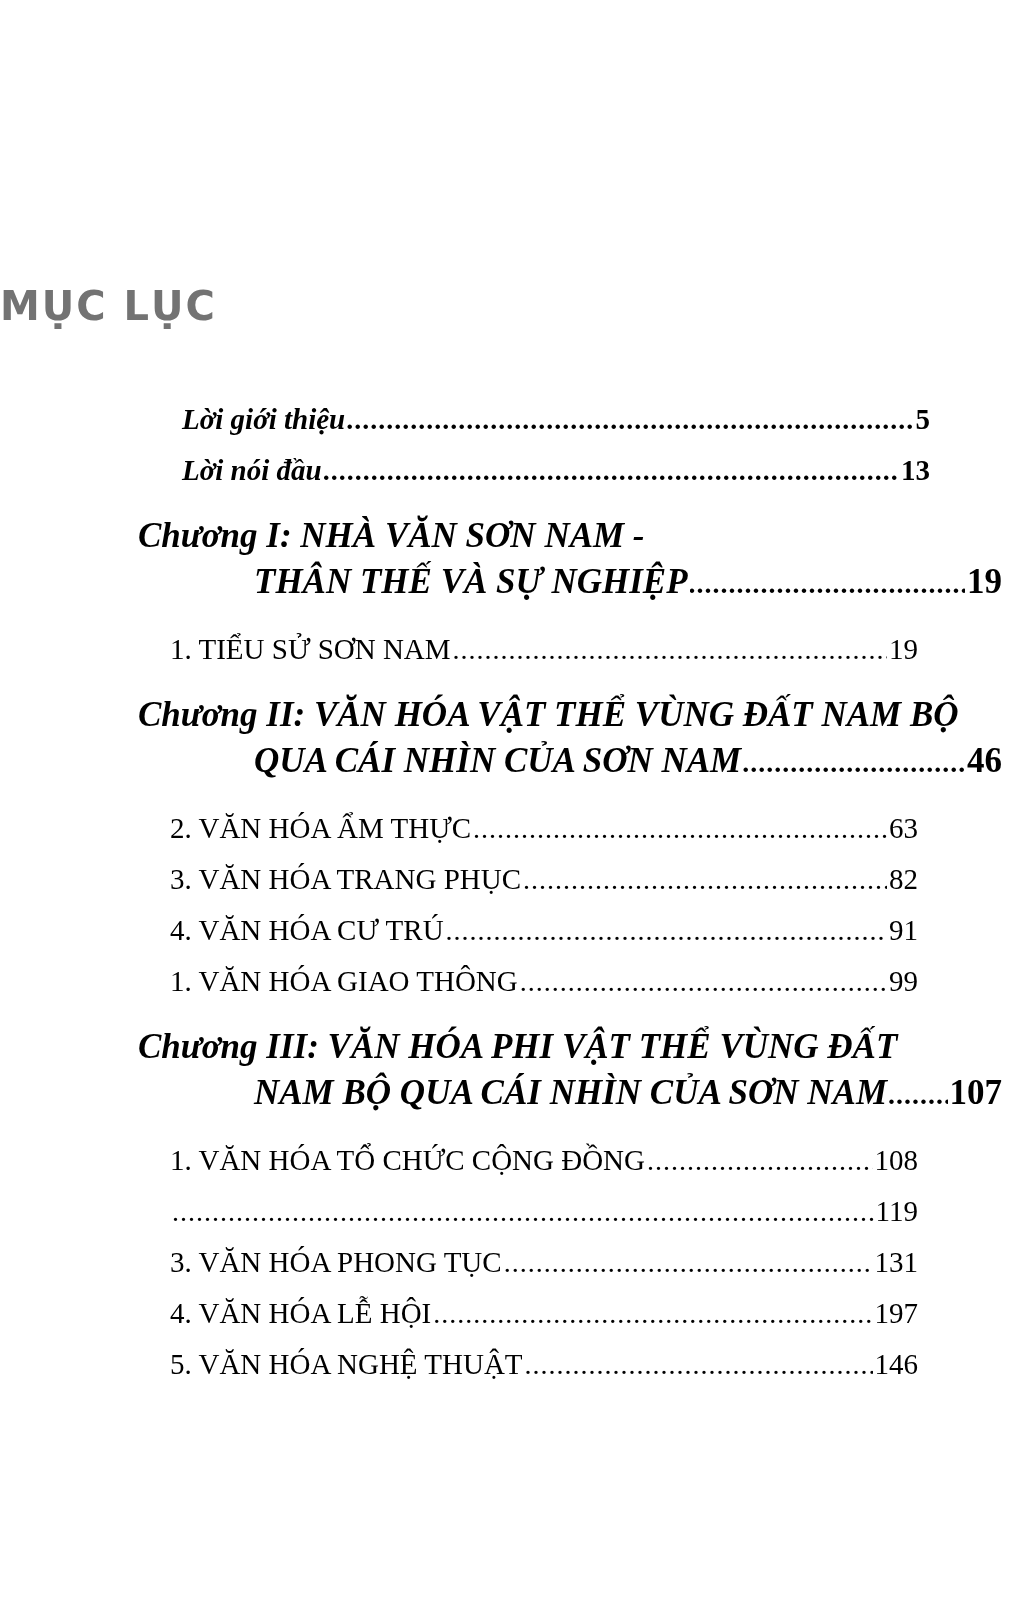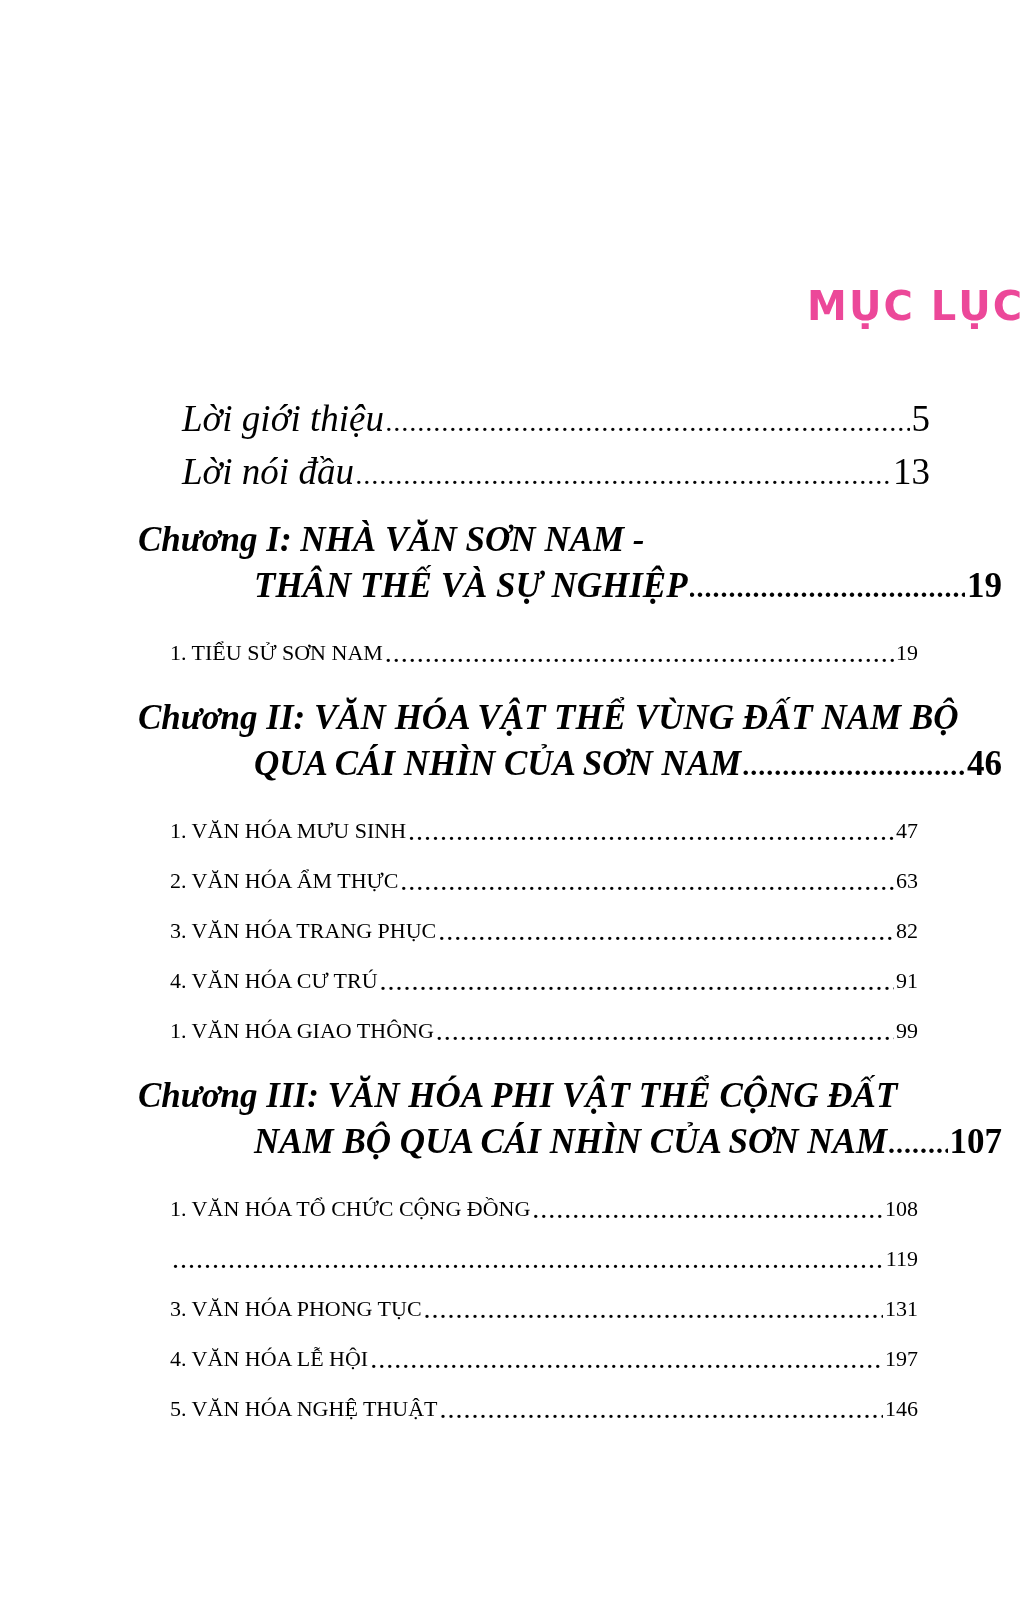--- a/index.html
+++ b/index.html
@@ -20,26 +20,26 @@
     left: 0;
     top: 0;
     width: 1024px;
     height: 1615px;
   }
   .toc-title {
     position: absolute;
     top: 283px;
     left: 0;
     width: 1024px;
-    text-align: right;
+    text-align: left;
     font-family: "DejaVu Sans", sans-serif;
     font-weight: bold;
     font-size: 40px;
     letter-spacing: 2px;
-    color: #ec4899;
+    color: #737373;
   }
   .toc-list {
     position: absolute;
     top: 395px;
     left: 138px;
     width: 748px;
   }
   .entry {
     display: block;
     margin-bottom: 2px;
@@ -67,44 +67,44 @@
   }
   .pagenum {
     flex: 0 0 auto;
     text-align: right;
     white-space: pre;
   }
 
   
   .front .line {
     font-style: italic;
-    font-size: 37px;
+    font-size: 29px;
     line-height: 48px;
     padding-left: 44px;
+    font-weight: bold;
   }
   .front .pagenum { font-style: normal; }
 
   
   .chapter .line {
     font-weight: bold;
     font-style: italic;
     font-size: 35px;
     line-height: 46px;
   }
   .chapter .line.cont {
     padding-left: 116px;
   }
   .chapter .pagenum { font-style: normal; }
 
   
   .section .line {
-    font-size: 22px;
+    font-size: 29px;
     line-height: 48px;
     padding-left: 32px;
-    align-items: center;
   }
   .section .line.cont {
     padding-left: 32px;
   }
   .no-leader .leader::before { content: ""; }
   .spacer-md { height: 16px; }
 </style>
 </head>
 <body>
 
@@ -157,27 +157,20 @@
         </div>
         <div class="line cont">
           <span class="label">QUA CÁI NHÌN CỦA SƠN NAM</span>
           <span class="leader"></span>
           <span class="pagenum">46</span>
         </div>
       </div>
       <div class="spacer-md"></div>
       <div class="entry section">
         <div class="line">
-          <span class="label">1. VĂN HÓA MƯU SINH</span>
-          <span class="leader"></span>
-          <span class="pagenum">47</span>
-        </div>
-      </div>
-      <div class="entry section">
-        <div class="line">
           <span class="label">2. VĂN HÓA ẨM THỰC</span>
           <span class="leader"></span>
           <span class="pagenum">63</span>
         </div>
       </div>
       <div class="entry section">
         <div class="line">
           <span class="label">3. VĂN HÓA TRANG PHỤC</span>
           <span class="leader"></span>
           <span class="pagenum">82</span>
@@ -193,21 +186,21 @@
       <div class="entry section">
         <div class="line">
           <span class="label">1. VĂN HÓA GIAO THÔNG</span>
           <span class="leader"></span>
           <span class="pagenum">99</span>
         </div>
       </div>
       <div class="spacer-md"></div>
       <div class="entry chapter">
         <div class="line no-leader">
-          <span class="label">Chương III: VĂN HÓA PHI VẬT THỂ CỘNG ĐẤT</span>
+          <span class="label">Chương III: VĂN HÓA PHI VẬT THỂ VÙNG ĐẤT</span>
           <span class="leader"></span>
           <span class="pagenum"></span>
         </div>
         <div class="line cont">
           <span class="label">NAM BỘ QUA CÁI NHÌN CỦA SƠN NAM</span>
           <span class="leader"></span>
           <span class="pagenum">107</span>
         </div>
       </div>
       <div class="spacer-md"></div>

